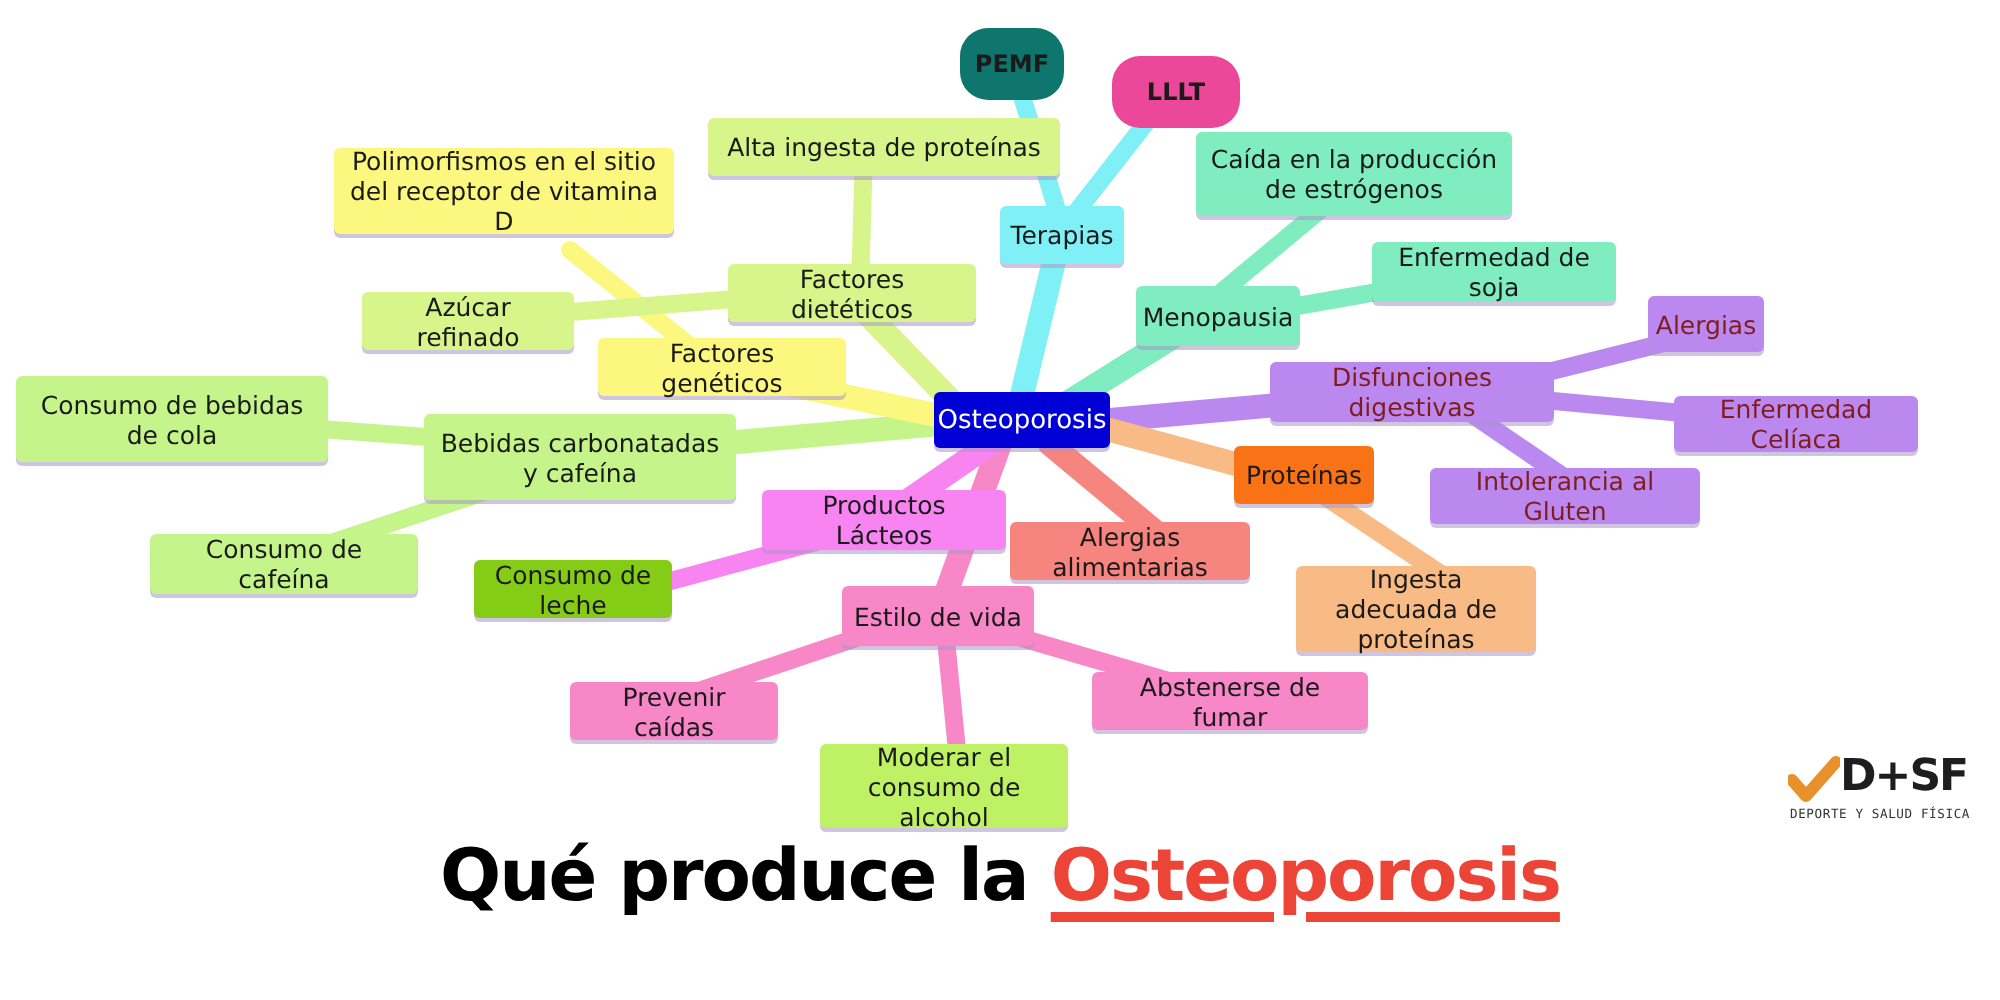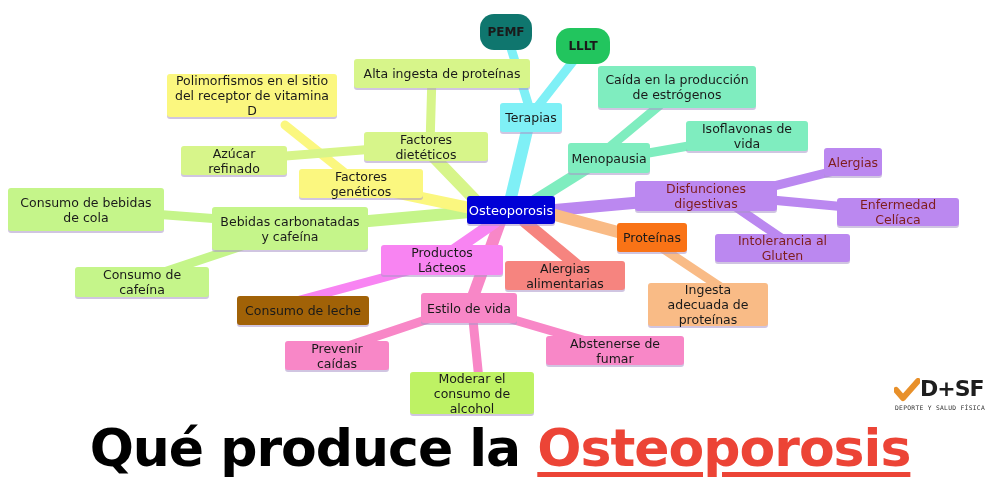--- a/index.html
+++ b/index.html
@@ -6,21 +6,21 @@
   body { width:1000px; height:500px; background:#ffffff; position:relative; overflow:hidden;
          font-family:"DejaVu Sans", sans-serif; }
   #links { position:absolute; left:0; top:0; width:1000px; height:500px; }
   .node { position:absolute; box-sizing:border-box; display:flex; align-items:center; justify-content:center;
           text-align:center; font-size:12.5px; line-height:15px; color:#1a1a1a; border-radius:3px;
           padding:2px 6px; box-shadow:0 2px 0 rgba(170,150,200,0.55); }
   .node.white { color:#7f1d1d; }
   .node.center { color:#ffffff; font-size:13px; }
   .node.bubble { border-radius:14px; font-weight:bold; font-size:12px; box-shadow:none; }
   .title { position:absolute; left:0; width:1000px; top:418px; text-align:center;
-           font-family:"DejaVu Sans", sans-serif; font-weight:bold; font-size:52px; letter-spacing:-1px; color:#000; }
+           font-family:"DejaVu Sans", sans-serif; font-weight:bold; font-size:36px; letter-spacing:-1px; color:#000; }
   .title .hl { color:#ec4436; text-decoration:underline; text-decoration-thickness:5px; text-underline-offset:6px; }
   .logo { position:absolute; left:894px; top:376px; width:92px; height:40px; }
   .logo .mark { position:absolute; left:0; top:2px; width:26px; height:24px; }
   .logo .brand { position:absolute; left:26px; top:0; font-family:"DejaVu Sans", sans-serif; font-weight:bold;
                  font-size:22px; color:#1e1e1e; letter-spacing:-1px; }
   .logo .sub { position:absolute; left:1px; top:28px; font-size:6.3px; color:#333; letter-spacing:0.3px; white-space:nowrap;
                font-family:"DejaVu Sans Mono", monospace; }
 </style>
 </head>
 <body>
@@ -70,32 +70,32 @@
 <div class="node center" style="left:467px;top:196px;width:88px;height:28px;background:#0000d6;">
   <span>Osteoporosis</span>
 </div>
 
 <div class="node" style="left:500px;top:103px;width:62px;height:29px;background:#7ff0f6;">
   <span>Terapias</span>
   </div>
 <div class="node bubble" style="left:480px;top:14px;width:52px;height:36px;background:#0f766e;text-align:right;">
   <span>PEMF</span>
   </div>
-<div class="node bubble" style="left:556px;top:28px;width:54px;height:36px;background:#22c55e;align-items:center;">
+<div class="node bubble" style="left:556px;top:28px;width:64px;height:36px;background:#ec4899;align-items:center;">
   <span>LLLT</span>
   </div>
 
 <div class="node" style="left:568px;top:143px;width:82px;height:30px;background:#7fedbf;">
   <span>Menopausia</span>
   </div>
 <div class="node" style="left:598px;top:66px;width:158px;height:42px;background:#7fedbf;">
   <span>Caída en la producción de estrógenos</span>
   </div>
 <div class="node" style="left:686px;top:121px;width:122px;height:30px;background:#7fedbf;">
-  <span>Isoflavonas de vida</span>
+  <span>Enfermedad de soja</span>
   </div>
 
 <div class="node white" style="left:635px;top:181px;width:142px;height:30px;background:#bb88f0;">
   <span>Disfunciones digestivas</span>
   </div>
 <div class="node white" style="left:824px;top:148px;width:58px;height:28px;background:#bb88f0;">
   <span>Alergias</span>
   </div>
 <div class="node white" style="left:837px;top:198px;width:122px;height:28px;background:#bb88f0;">
   <span>Enfermedad Celíaca</span>
@@ -124,21 +124,21 @@
 <div class="node" style="left:410px;top:372px;width:124px;height:42px;background:#bef264;">
   <span>Moderar el consumo de alcohol</span>
   </div>
 <div class="node" style="left:546px;top:336px;width:138px;height:29px;background:#f887c7;">
   <span>Abstenerse de fumar</span>
   </div>
 
 <div class="node" style="left:381px;top:245px;width:122px;height:30px;background:#f884f2;">
   <span>Productos Lácteos</span>
   </div>
-<div class="node" style="left:237px;top:296px;width:132px;height:29px;background:#a16207;">
+<div class="node" style="left:237px;top:280px;width:99px;height:29px;background:#84cc16;">
   <span>Consumo de leche</span>
   </div>
 
 <div class="node" style="left:212px;top:207px;width:156px;height:43px;background:#c5f58a;">
   <span>Bebidas carbonatadas y cafeína</span>
   </div>
 <div class="node" style="left:8px;top:188px;width:156px;height:43px;background:#c5f58a;">
   <span>Consumo de bebidas de cola</span>
   </div>
 <div class="node" style="left:75px;top:267px;width:134px;height:30px;background:#c5f58a;">

